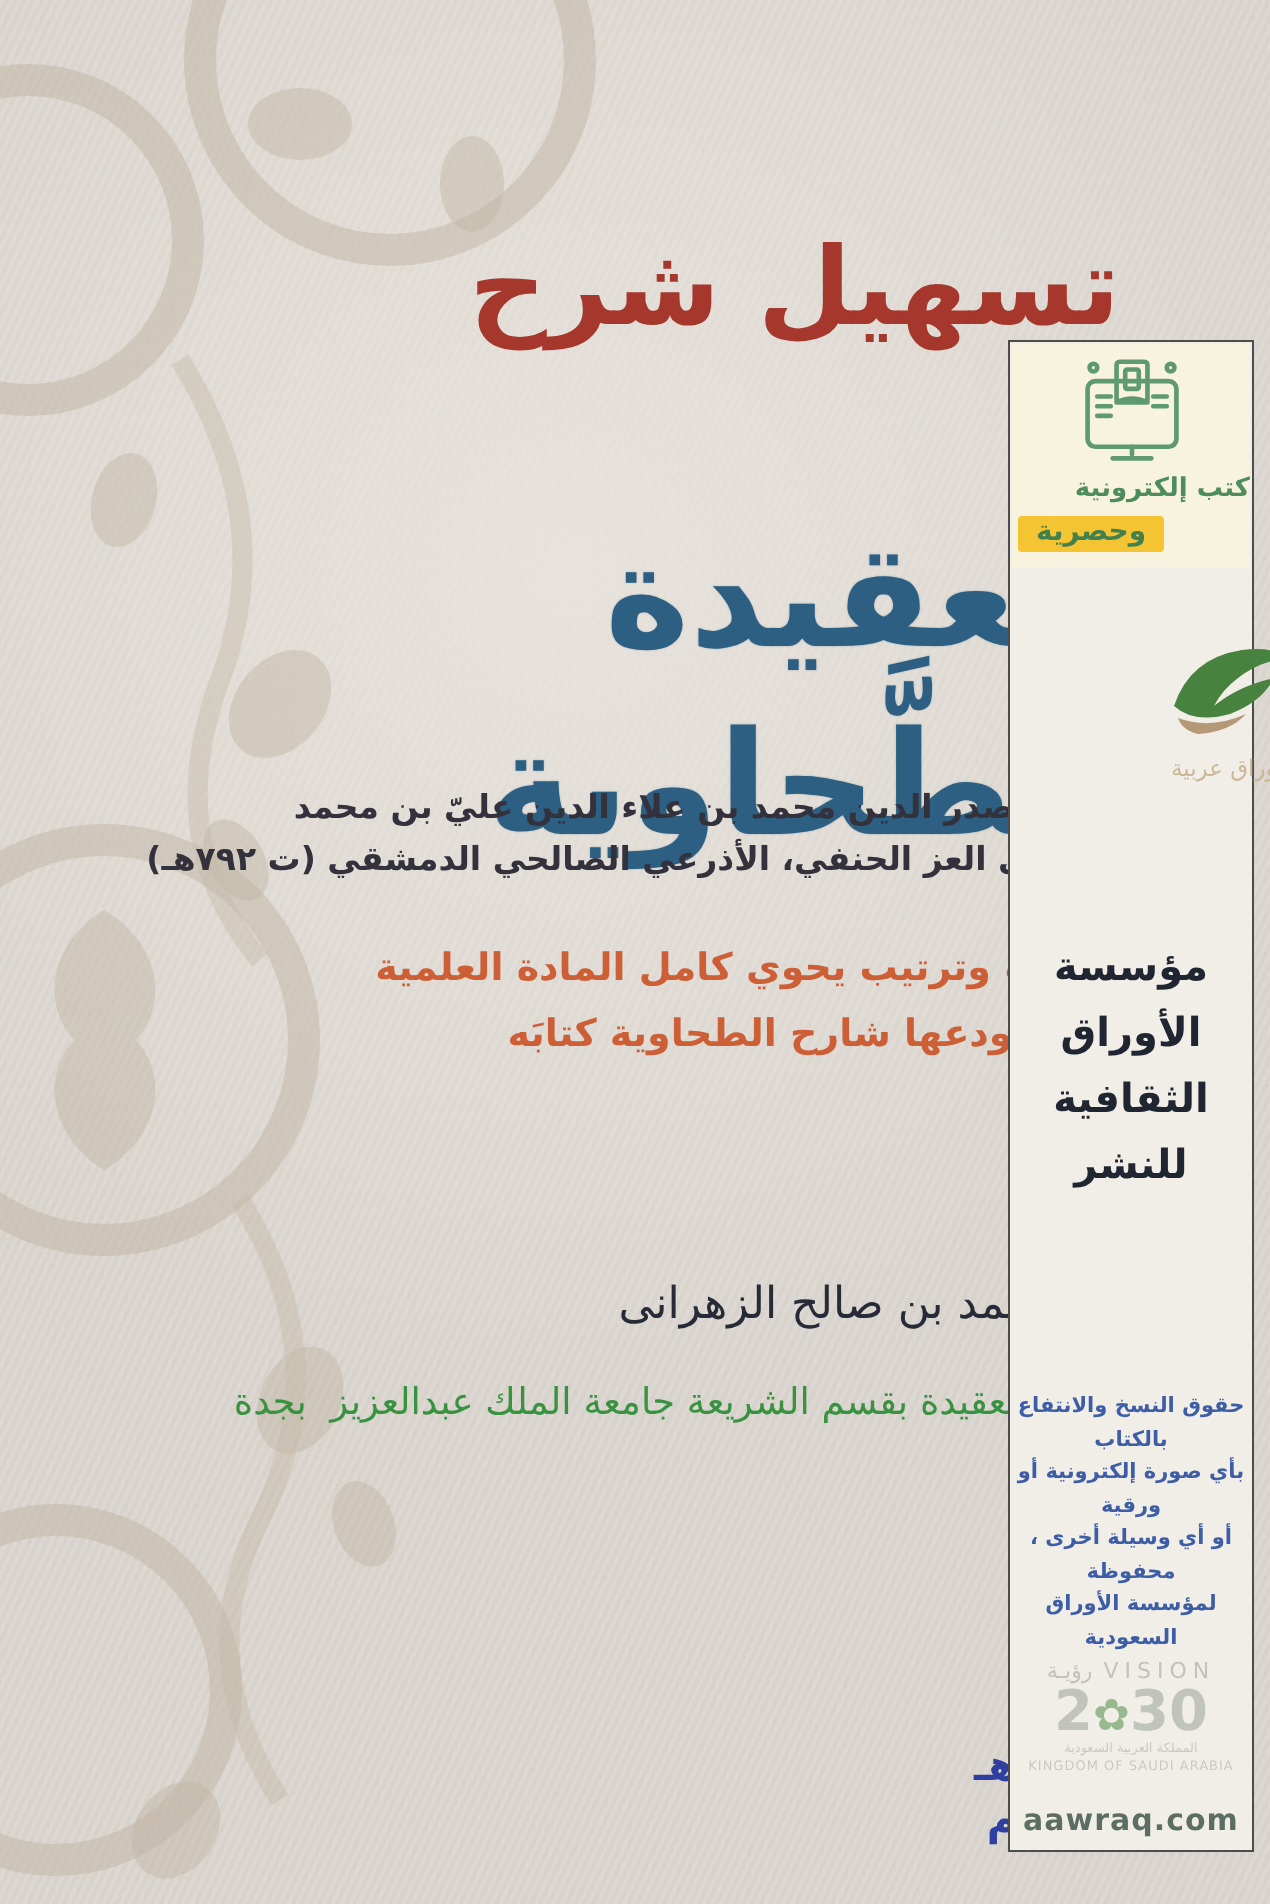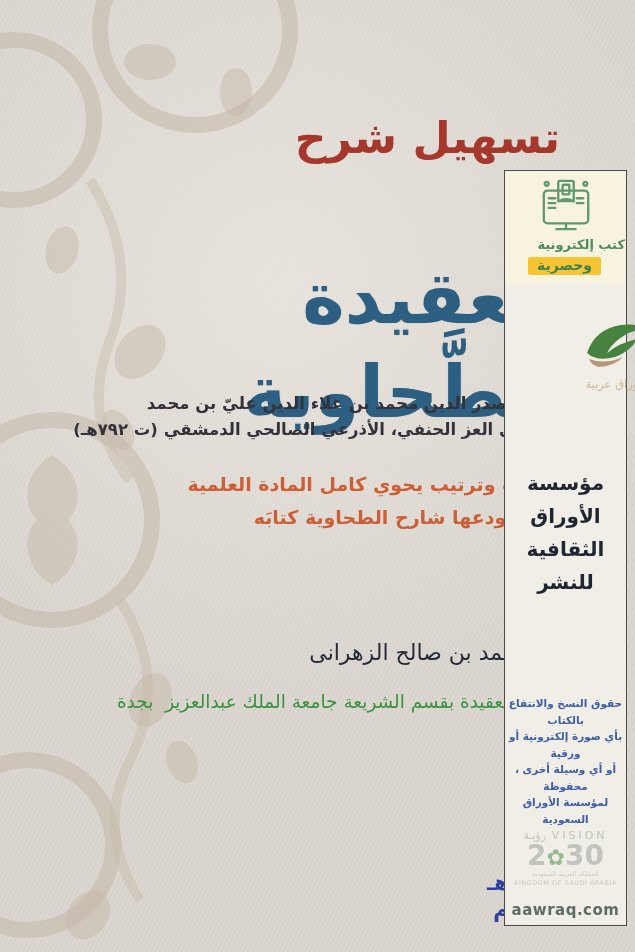--- a/index.html
+++ b/index.html
@@ -15,21 +15,21 @@
       radial-gradient(circle at 45% 30%, rgba(236,232,225,.75) 0%, rgba(236,232,225,0) 55%),
       repeating-linear-gradient(115deg, rgba(255,255,255,.05) 0 2px, rgba(160,150,138,.05) 2px 4px),
       radial-gradient(rgba(186,178,166,.18) 0.6px, transparent 0.7px),
       #dad5cf;
     background-size:auto,auto,6px 6px,auto;
     overflow:hidden;
   }
   .ornament{position:absolute;left:0;top:0;pointer-events:none;}
   .pretitle{
     position:absolute;left:0;top:112px;width:560px;
-    font-size:44px;font-weight:bold;color:#a5372c;direction:rtl;
+    font-size:54px;font-weight:bold;color:#a5372c;direction:rtl;
   }
   .big-title{
     position:absolute;left:0;top:252px;width:560px;
     font-size:72px;font-weight:bold;color:#2c5f81;direction:rtl;
     text-shadow:0 0 1px rgba(44,95,129,.4);
     letter-spacing:-2px;line-height:1.3;
   }
   .author{
     position:absolute;left:0;top:391px;width:560px;
     font-size:16.5px;font-weight:600;color:#33323c;direction:rtl;line-height:1.6;
@@ -62,21 +62,21 @@
   }
   .badge{
     position:absolute;left:1px;top:1px;right:1px;height:112px;
     background:#f8f3df;text-align:center;overflow:hidden;
   }
   .badge svg{margin-top:6px;}
   .badge-line{font-size:13px;font-weight:bold;color:#4d8d5c;direction:rtl;line-height:1.1;text-align:right;}
   .chip-row{text-align:left;margin-top:3px;margin-left:3px;}
   .chip{
     display:inline-block;background:#f5c433;color:#42804d;
-    font-size:14px;font-weight:bold;padding:0 9px 2px 9px;border-radius:2px;direction:rtl;margin-left:19px;
+    font-size:14px;font-weight:bold;padding:0 9px 2px 9px;border-radius:2px;direction:rtl;
   }
   .brand{position:absolute;top:150px;left:0;width:100%;text-align:center;padding-left:48px;}
   .brand-name{font-size:11.5px;color:#cbb795;direction:rtl;margin-top:0;}
   .org{
     position:absolute;top:296px;left:0;width:100%;
     text-align:center;font-size:20px;font-weight:bold;color:#1f2531;
     direction:rtl;line-height:33px;
   }
   .copyright{
     position:absolute;top:524px;left:0;width:100%;

